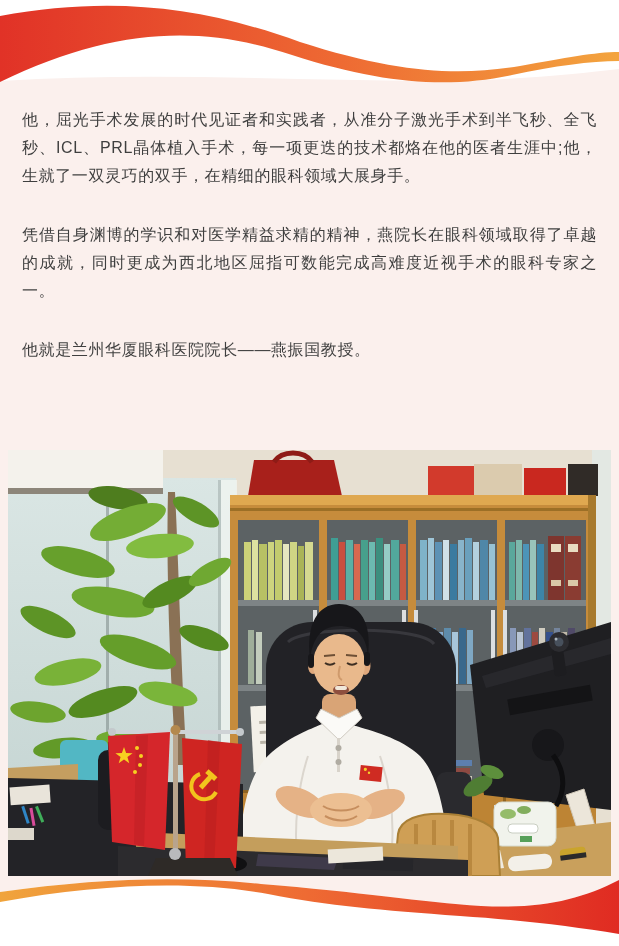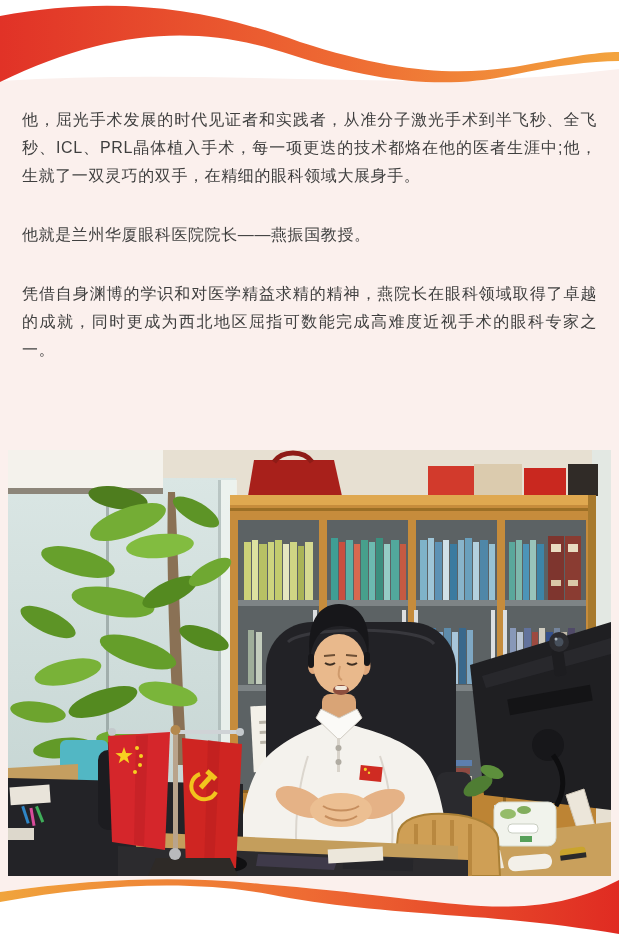--- a/index.html
+++ b/index.html
@@ -39,22 +39,22 @@
         <stop offset="1" stop-color="#f3a43e"></stop>
       </linearGradient>
     </defs>
     <rect x="0" y="0" width="619" height="100" fill="#ffffff"></rect>
     <path d="M0,81 C140,72 290,80 430,81 C510,81 575,74 619,69 L619,100 L0,100 Z" fill="#fbf0ed"></path>
     <path d="M0,16 C110,-4 200,6 300,42 C400,74 460,76 520,66 C565,58 595,52 619,52 L619,61 C590,61 555,66 512,75 C450,88 385,85 292,55 C200,24 112,28 0,82 Z" fill="url(#gradTop)"></path>
   </svg>
 
   <div class="article">
     <p>他，屈光手术发展的时代见证者和实践者，从准分子激光手术到半飞秒、全飞秒、ICL、PRL晶体植入手术，每一项更迭的技术都烙在他的医者生涯中;他，生就了一双灵巧的双手，在精细的眼科领域大展身手。</p>
+    <p>凭借自身渊博的学识和对医学精益求精的精神，燕院长在眼科领域取得了卓越的成就，同时更成为西北地区屈指可数能完成高难度近视手术的眼科专家之一。</p>
     <p>他就是兰州华厦眼科医院院长——燕振国教授。</p>
-    <p>凭借自身渊博的学识和对医学精益求精的精神，燕院长在眼科领域取得了卓越的成就，同时更成为西北地区屈指可数能完成高难度近视手术的眼科专家之一。</p>
   </div>
 
   <div class="photo">
     <svg width="603" height="426" viewBox="0 0 603 426">
       <defs>
         <linearGradient id="glassGrad" x1="0" y1="0" x2="0" y2="1">
           <stop offset="0" stop-color="#dae6e4"></stop>
           <stop offset="1" stop-color="#c2d2d0"></stop>
         </linearGradient>
       </defs>

